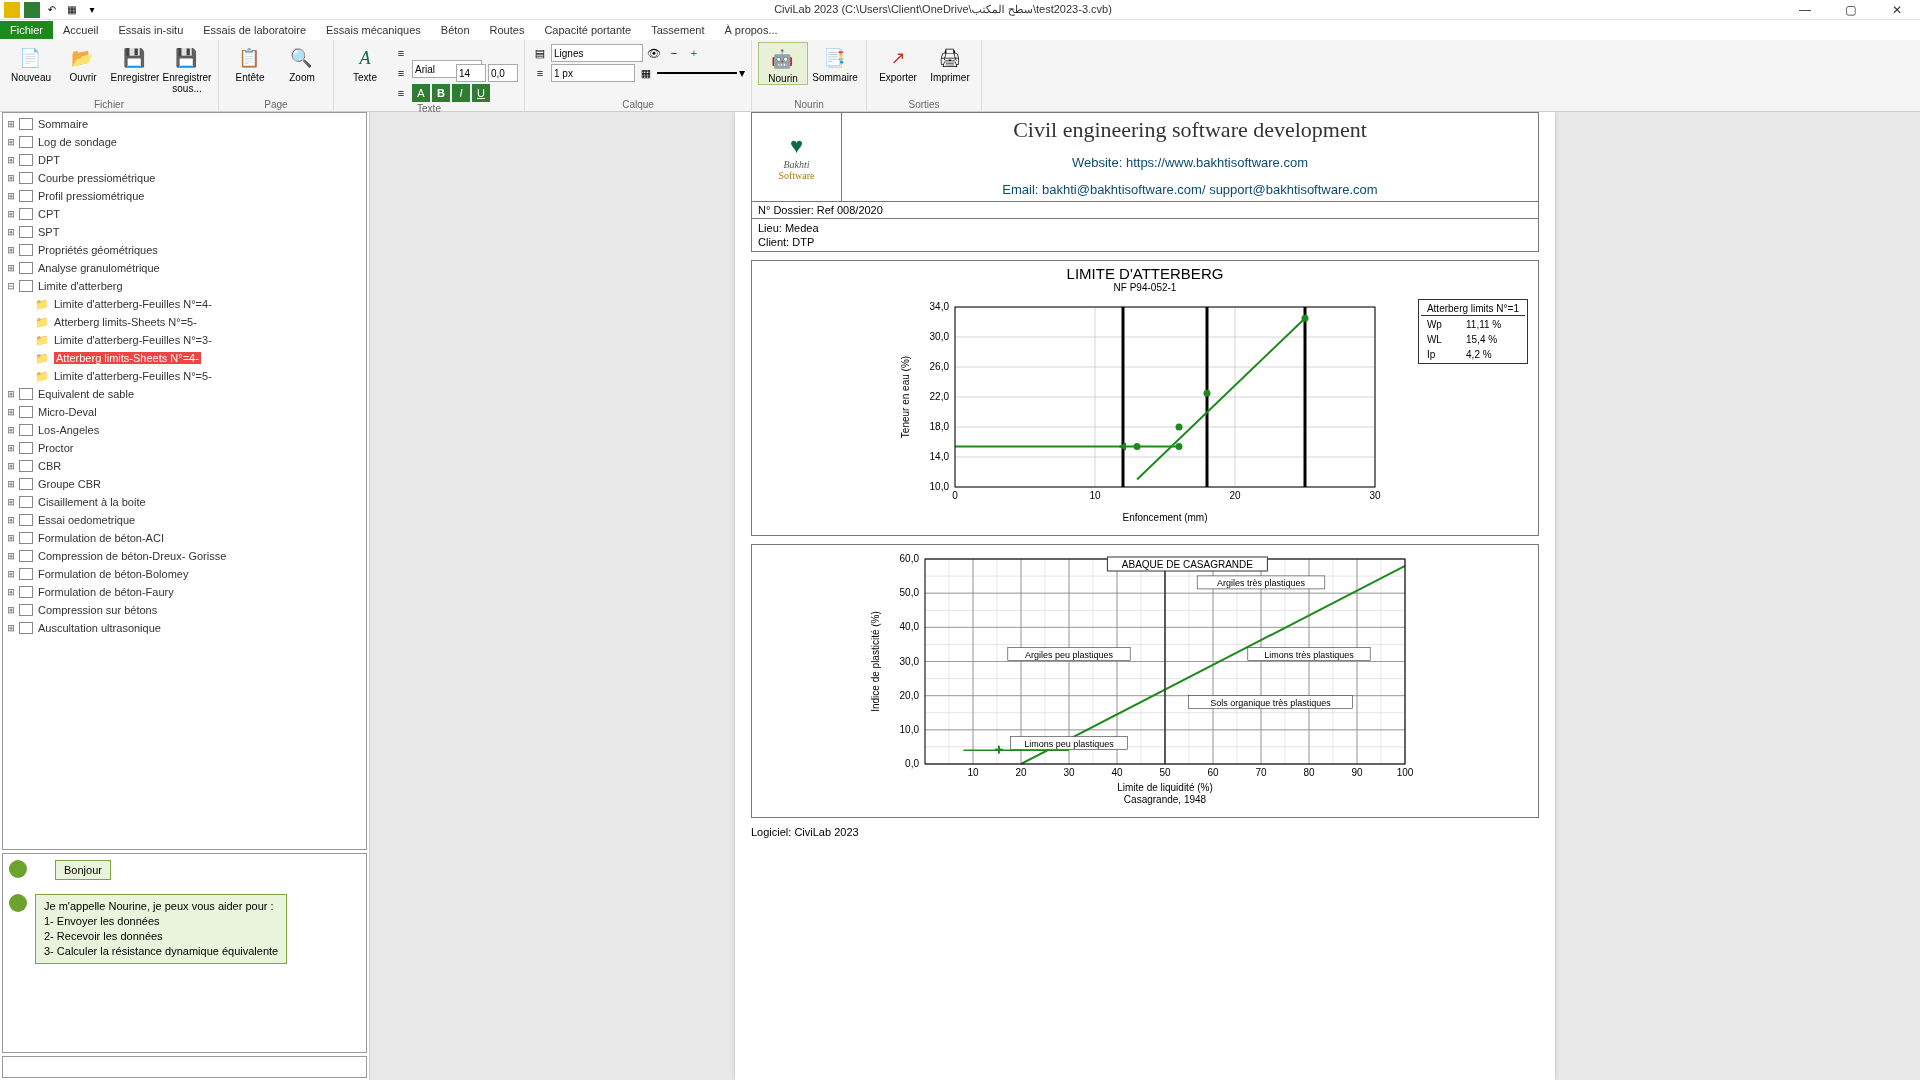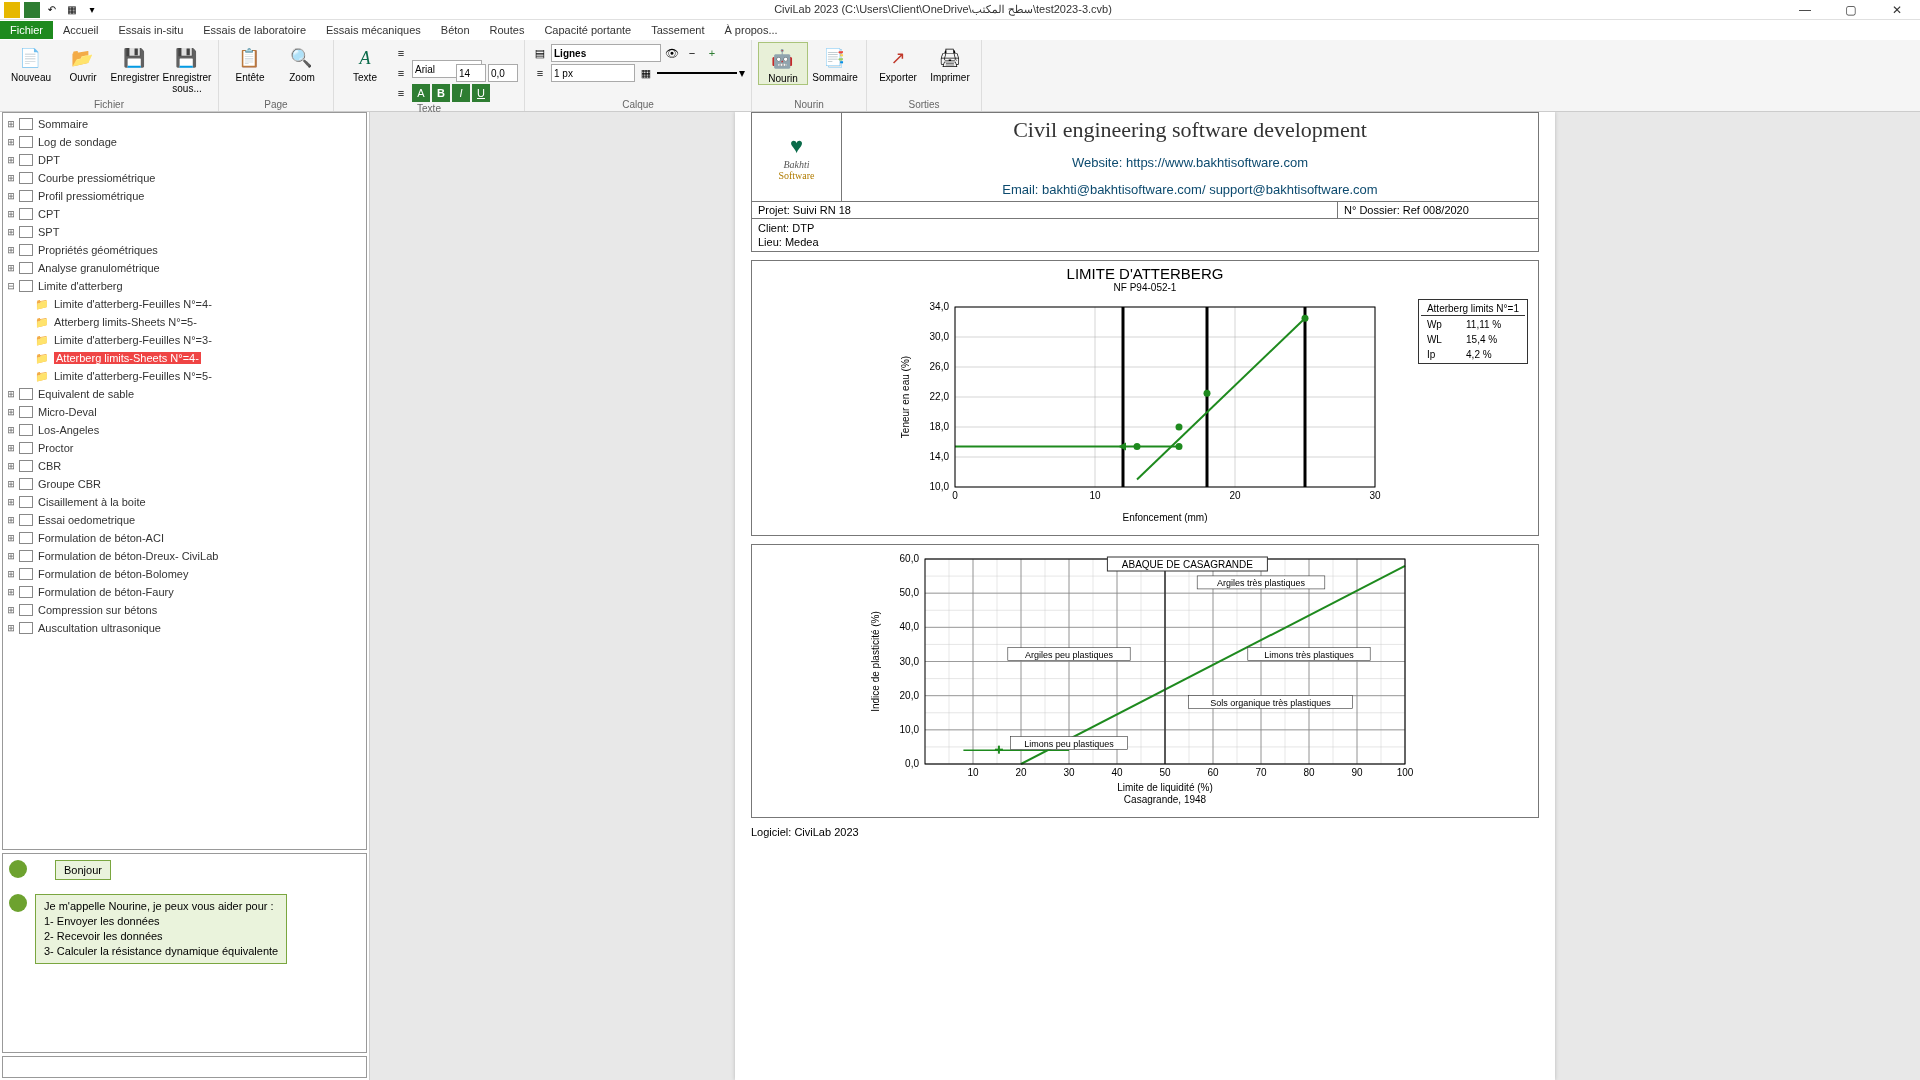--- a/index.html
+++ b/index.html
@@ -178,21 +178,21 @@
         </div>
       </div>
     </div>
     <div class="label">Texte</div>
   </div>
   <div class="ribbon-group">
     <div class="tools">
       <div class="smallcol">
         <div class="smallrow">
             <span class="iconbtn">▤</span>
-            <input class="combo" style="width: 110px; font-weight: bold;" value="Lignes">
+            <input class="combo" style="width: 92px;" value="Lignes">
             <span class="iconbtn">👁</span>
             <span class="iconbtn">−</span>
             <span class="iconbtn" style="color:#2e7d32">+</span>
           </div>
         <div class="smallrow">
             <span class="iconbtn">≡</span>
             <input class="combo" style="width: 84px;" value="1 px">
             <span class="iconbtn">▦</span>
             <span style="width:80px;height:2px;background:#000;display:inline-block"></span>
             <span>▾</span>
@@ -383,21 +383,21 @@
           <span class="ic">
             <span class="ic-box"></span>
           </span>
           <span class="txt">Formulation de béton-ACI</span>
         </div>
         <div class="tree-item">
           <span class="exp">⊞</span>
           <span class="ic">
             <span class="ic-box"></span>
           </span>
-          <span class="txt">Formulation de béton-Dreux- CiviLab</span>
+          <span class="txt">Compression de béton-Dreux- Gorisse</span>
         </div>
         <div class="tree-item">
           <span class="exp">⊞</span>
           <span class="ic">
             <span class="ic-box"></span>
           </span>
           <span class="txt">Formulation de béton-Bolomey</span>
         </div>
         <div class="tree-item">
           <span class="exp">⊞</span>
@@ -443,26 +443,25 @@
           <div class="t2">Software</div>
         </div>
         <div class="info">
           <div class="h1">Civil engineering software development</div>
           <div class="line">Website: https://www.bakhtisoftware.com</div>
           <div class="line">Email: bakhti@bakhtisoftware.com/ support@bakhtisoftware.com</div>
         </div>
       </div>
       <div class="meta">
         <div class="row1">
-          <div class="l">Projet: Suivi RN 18</div>
           <div class="r">N° Dossier: Ref 008/2020</div>
         </div>
         <div class="row2">
+          <div>Lieu: Medea</div>
           <div>Client: DTP</div>
-          <div>Lieu: Medea</div>
         </div>
       </div>
 
       <div class="chartbox" style="position:relative">
         <div class="ctitle">LIMITE D'ATTERBERG</div>
         <div class="csub">NF P94-052-1</div>
         <svg width="500" height="230" id="chart1">
             <line x1="60" x2="480" y1="190" y2="190" stroke="#aaa" stroke-width="0.5"></line>
             <text x="54" y="193" text-anchor="end" font-size="10">10,0</text>
             <line x1="60" x2="480" y1="160" y2="160" stroke="#aaa" stroke-width="0.5"></line>

